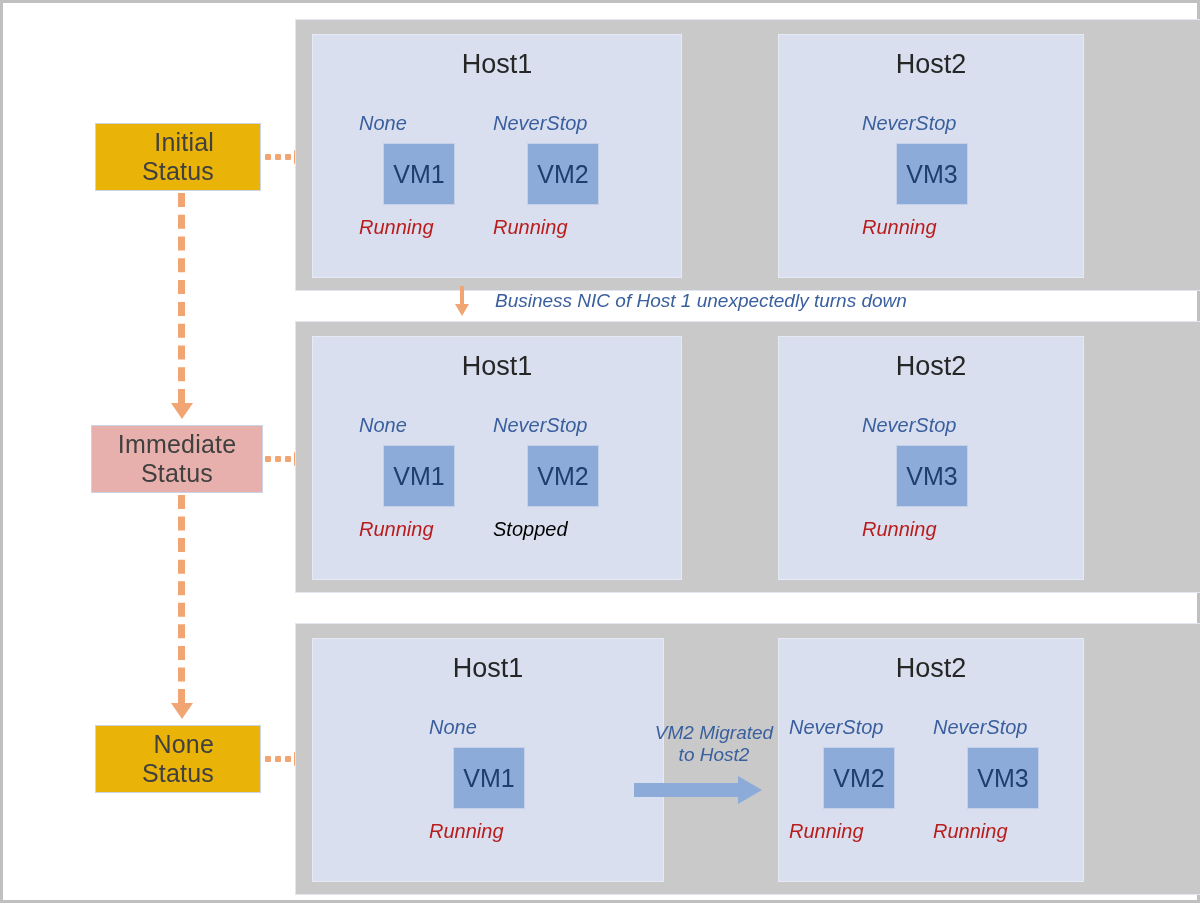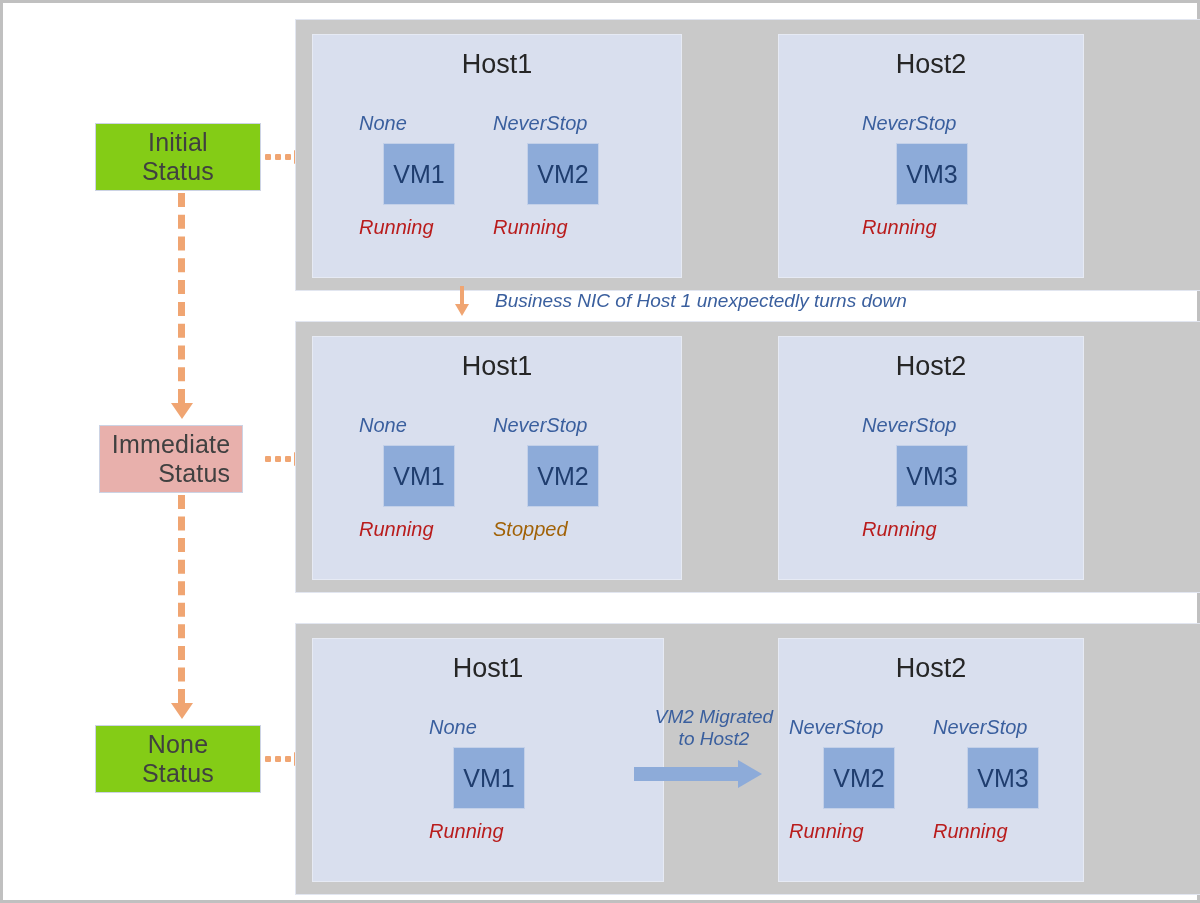--- a/index.html
+++ b/index.html
@@ -31,21 +31,21 @@
     border: 1px solid #ccd3e4;
     display: flex;
     align-items: center;
     justify-content: center;
     text-align: center;
     color: #404040;
     font-size: 25px;
     line-height: 1.15;
     letter-spacing: .2px;
   }
-  .status-box.green { background: #84cc16; }
+  .status-box.green { background: #eab308; text-align: right; }
   .status-box.pink  { background: #e8b0ac; }
 
   
   .vline {
     position: absolute;
     width: 0;
     border-left: 7px dashed #f0a572;
   }
   .vtip {
     position: absolute;
@@ -126,21 +126,21 @@
     color: #1f3d6e;
   }
   .vmstate {
     font-size: 20px;
     font-style: italic;
     line-height: 1;
     margin-top: 12px;
     white-space: nowrap;
   }
   .vmstate.running { color: #b91c1c; }
-  .vmstate.stopped { color: #a16207; }
+  .vmstate.stopped { color: #000000; }
 
   
   .transition {
     position: absolute;
     display: flex;
     align-items: center;
     gap: 26px;
     white-space: nowrap;
   }
   .transition .downarrow {
@@ -165,20 +165,21 @@
   .transition .caption {
     font-size: 19px;
     font-style: italic;
     color: #3a5f9e;
   }
 
   
   .migrate {
     position: absolute;
     text-align: center;
+    margin-top: 16px;
   }
   .migrate .mlabel {
     font-size: 19px;
     font-style: italic;
     color: #3a5f9e;
     line-height: 1.15;
     white-space: nowrap;
   }
   .migrate .marrow {
     position: relative;
@@ -205,21 +206,21 @@
 
 <div id="canvas">
 
   <div class="status-box green" style="left:92px; top:120px; width:166px; height:68px;">
     <div>
       <span>Initial</span><br>
       <span>Status</span>
     </div>
   </div>
 
-  <div class="status-box pink" style="left:96px; top:422px; width:144px; height:68px;text-align:right;">
+  <div class="status-box pink" style="left:88px; top:422px; width:172px; height:68px;">
     <div>
       <span>Immediate</span><br>
       <span>Status</span>
     </div>
   </div>
 
   <div class="status-box green" style="left:92px; top:722px; width:166px; height:68px;">
     <div>
       <span>None</span><br>
       <span>Status</span>

